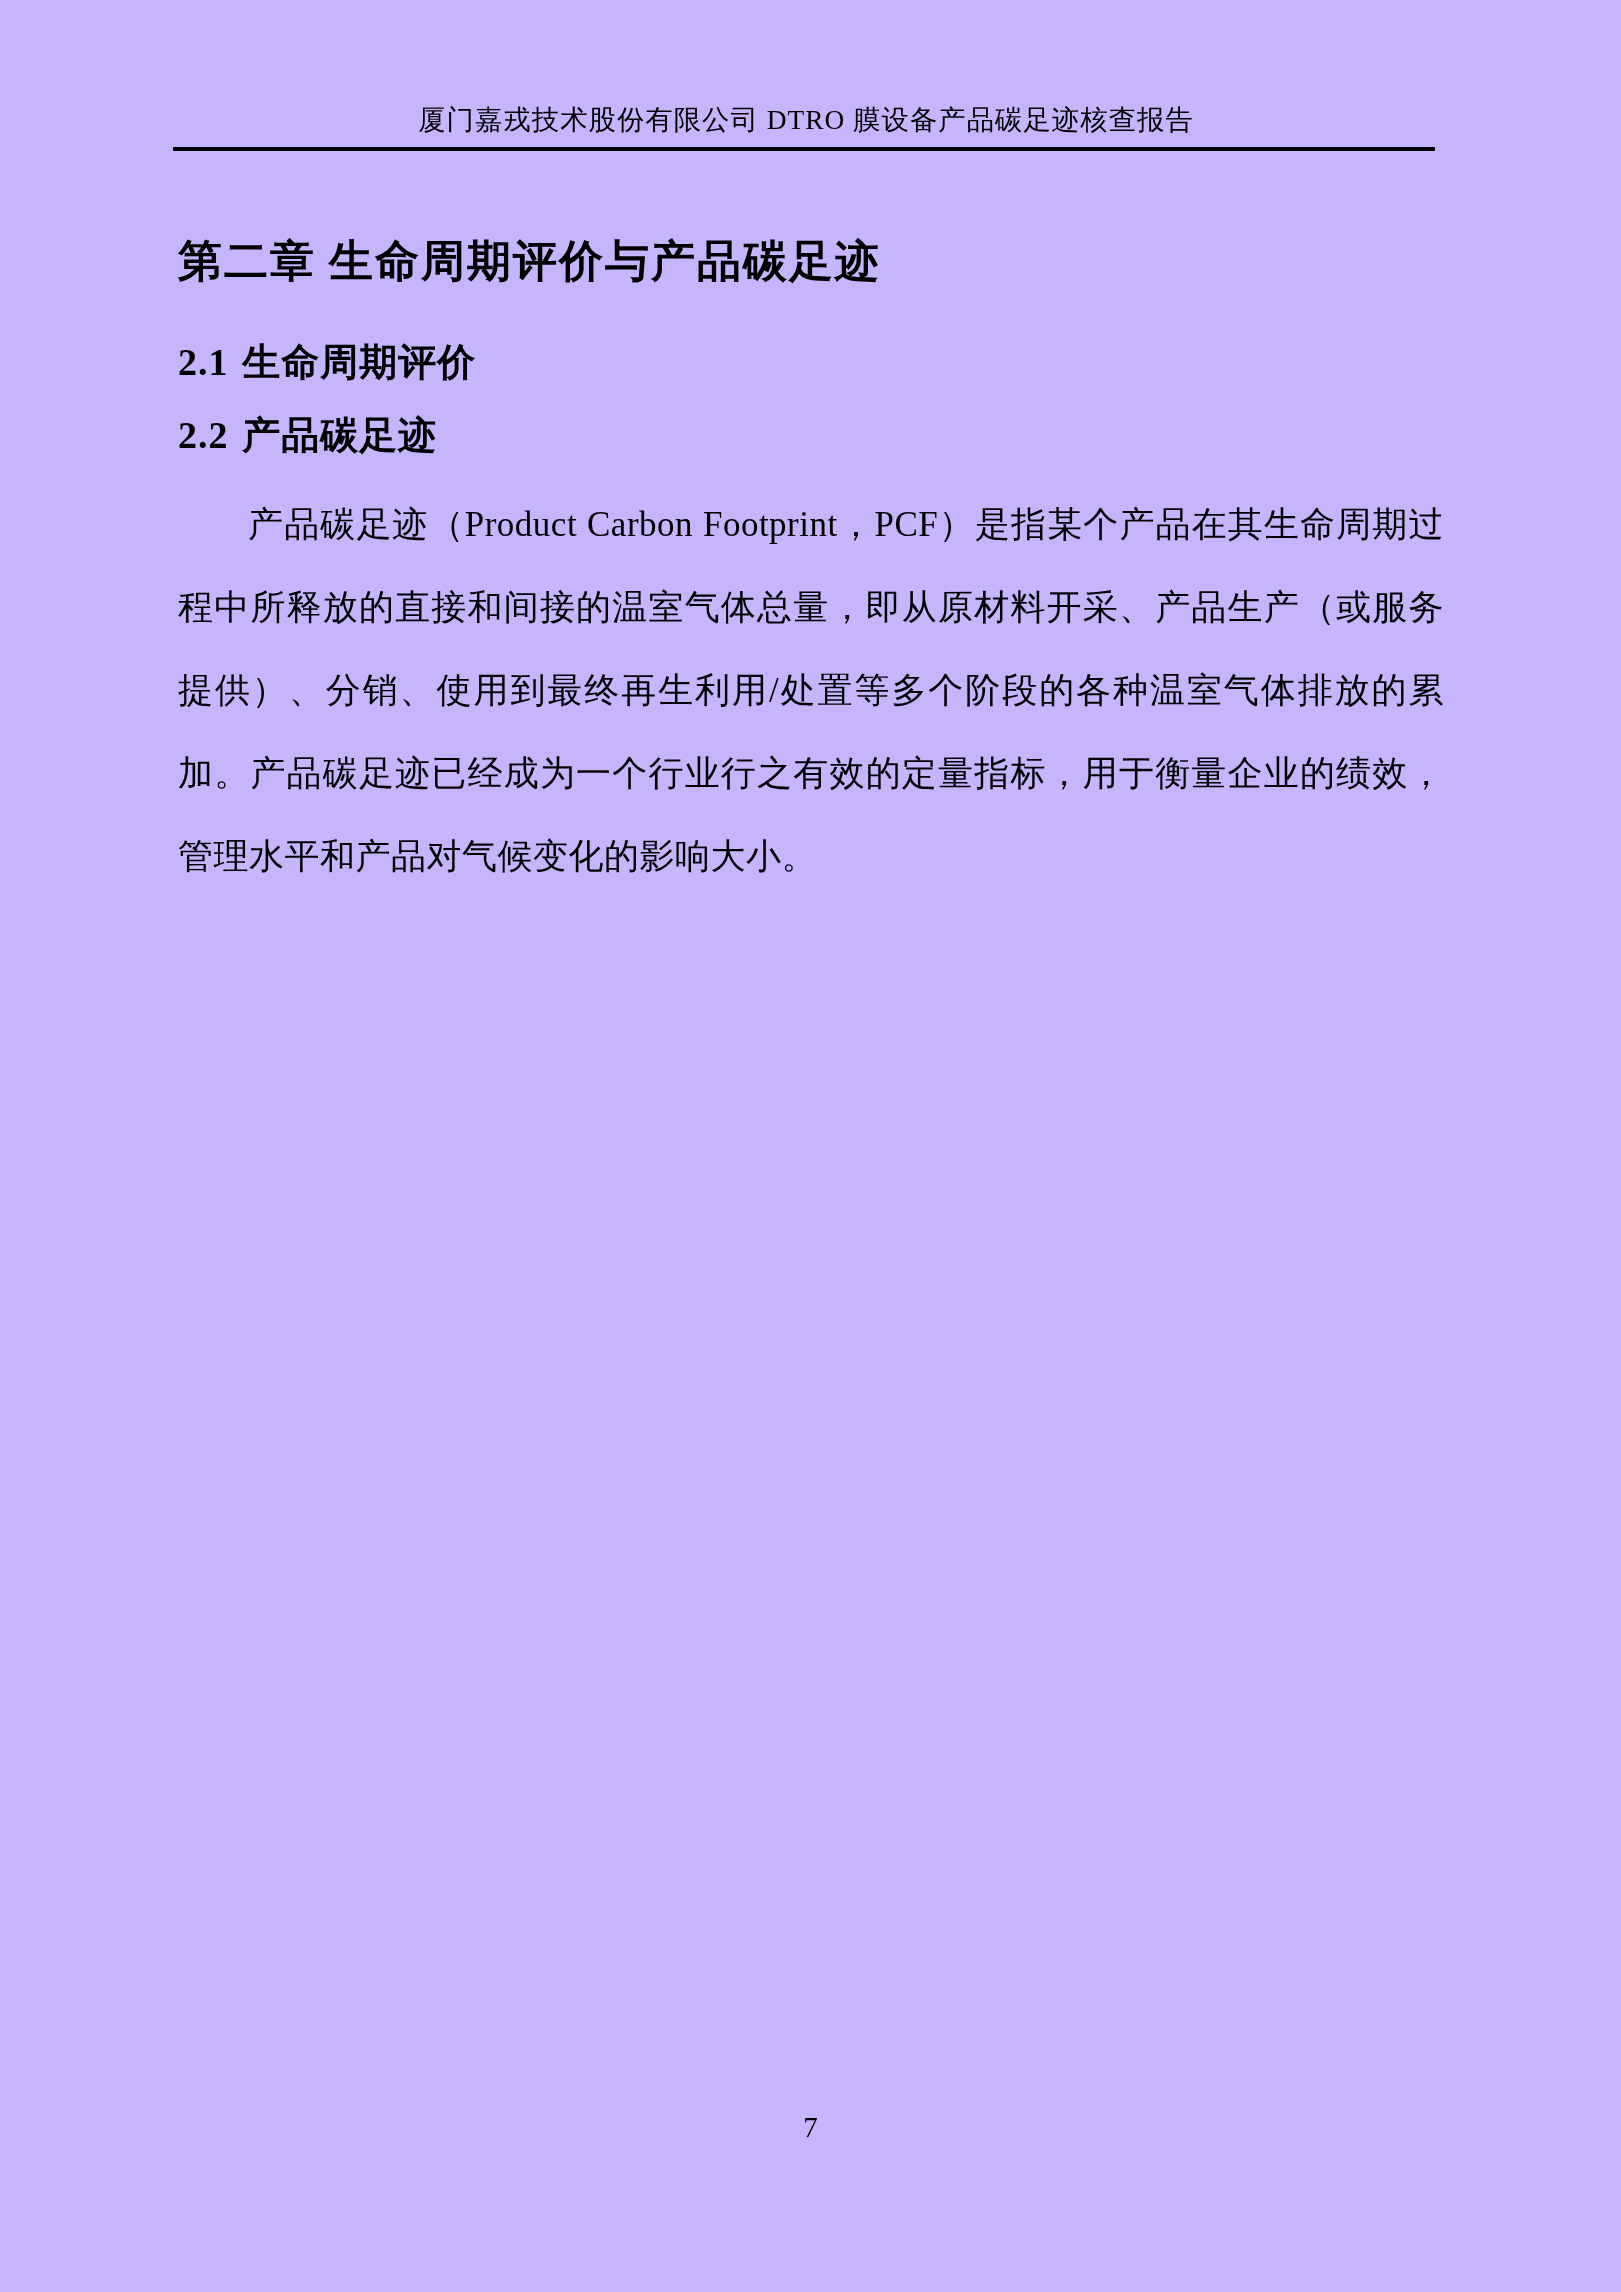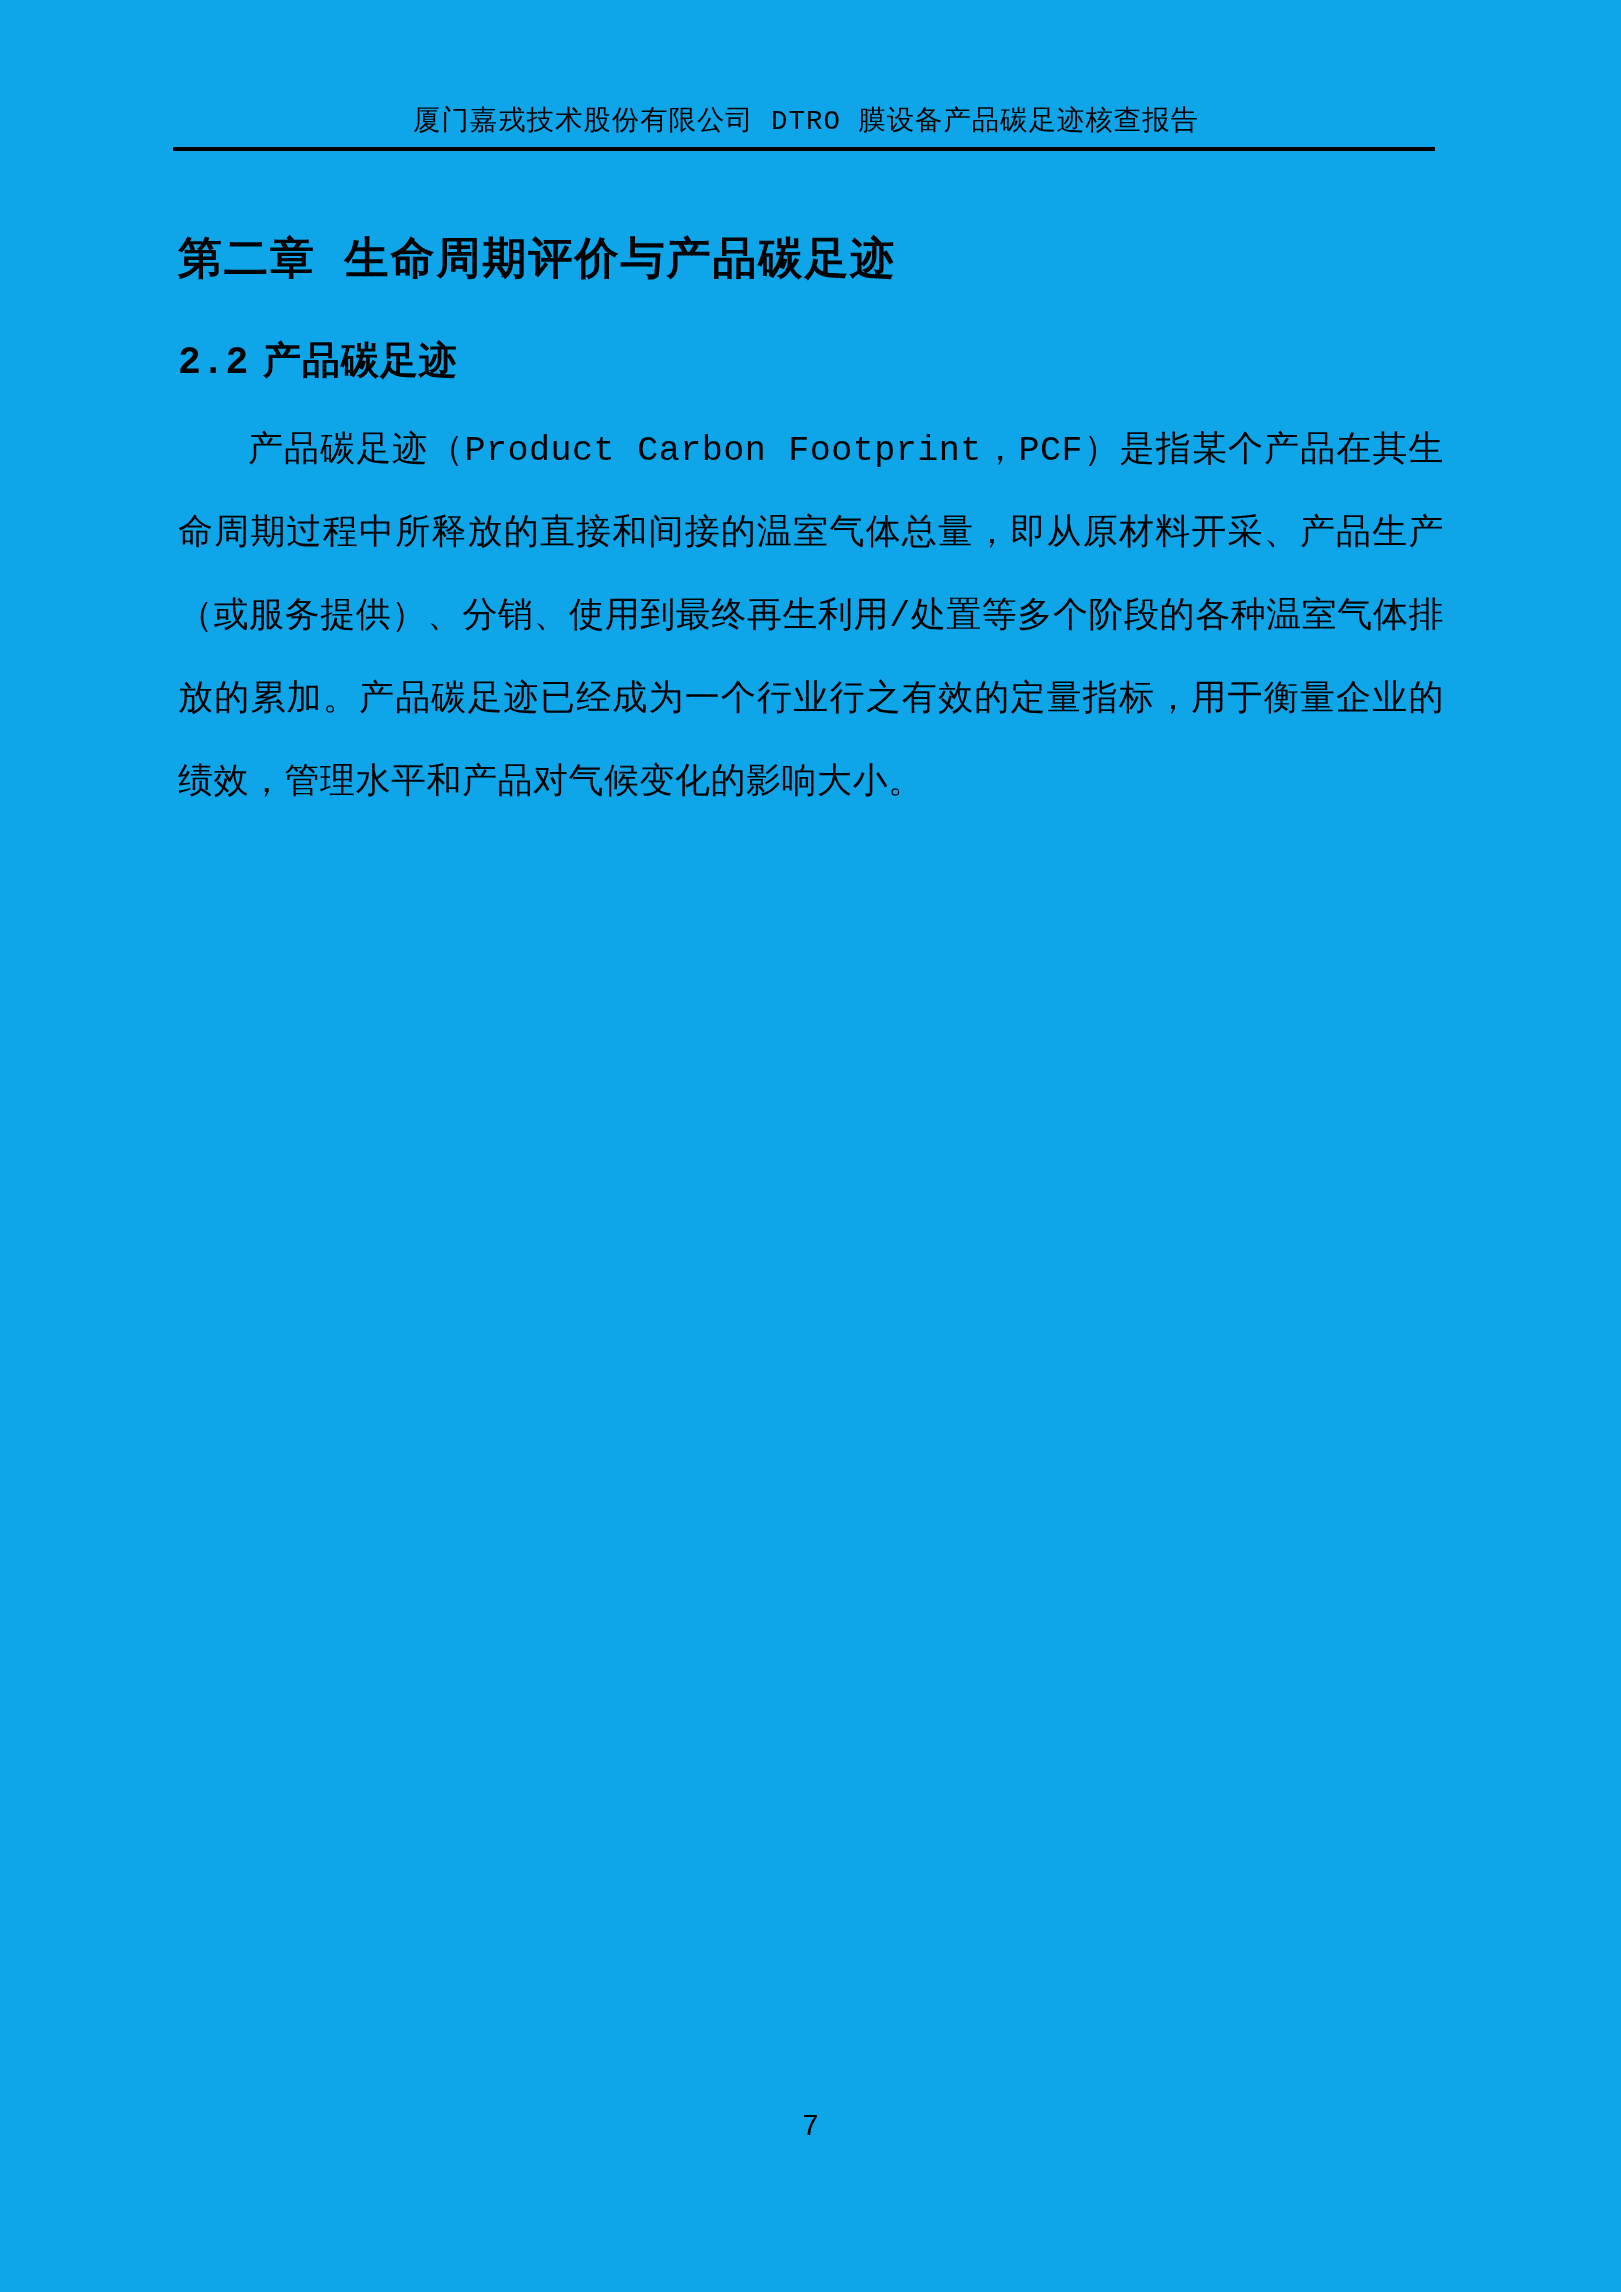--- a/index.html
+++ b/index.html
@@ -9,22 +9,21 @@
     height: 2293px;
     font-family: "Liberation Serif", "DejaVu Serif", serif;
     color: #000000;
     position: relative;
     overflow: hidden;
   }
   .page {
     position: relative;
     width: 1621px;
     height: 2293px;
-    background: #0ea5e9;
-    font-family: Liberation Mono, monospace;
+    background: #c4b5fd;
   }
   .running-header {
     position: absolute;
     top: 102px;
     left: 174px;
     width: 1264px;
     text-align: center;
     font-size: 27.4px;
     letter-spacing: 1px;
     white-space: nowrap;
@@ -84,20 +83,23 @@
 
   <div class="running-header">厦门嘉戎技术股份有限公司 DTRO 膜设备产品碳足迹核查报告</div>
 
   <div class="header-rule"></div>
 
   <div class="content">
 
     <h1 class="chapter-title">第二章 生命周期评价与产品碳足迹</h1>
 
     <div class="section">
+      <h2 class="section-heading">
+        <span class="num">2.1</span><span>生命周期评价</span>
+      </h2>
     </div>
 
     <div class="section">
       <h2 class="section-heading">
         <span class="num">2.2</span><span>产品碳足迹</span>
       </h2>
       <p class="body-para">产品碳足迹（Product Carbon Footprint，PCF）是指某个产品在其生命周期过程中所释放的直接和间接的温室气体总量，即从原材料开采、产品生产（或服务提供）、分销、使用到最终再生利用/处置等多个阶段的各种温室气体排放的累加。产品碳足迹已经成为一个行业行之有效的定量指标，用于衡量企业的绩效，管理水平和产品对气候变化的影响大小。</p>
     </div>
 
   </div>

